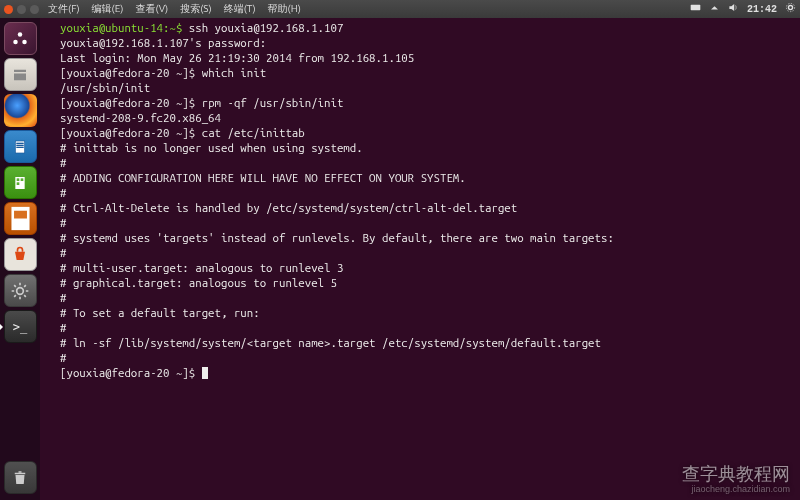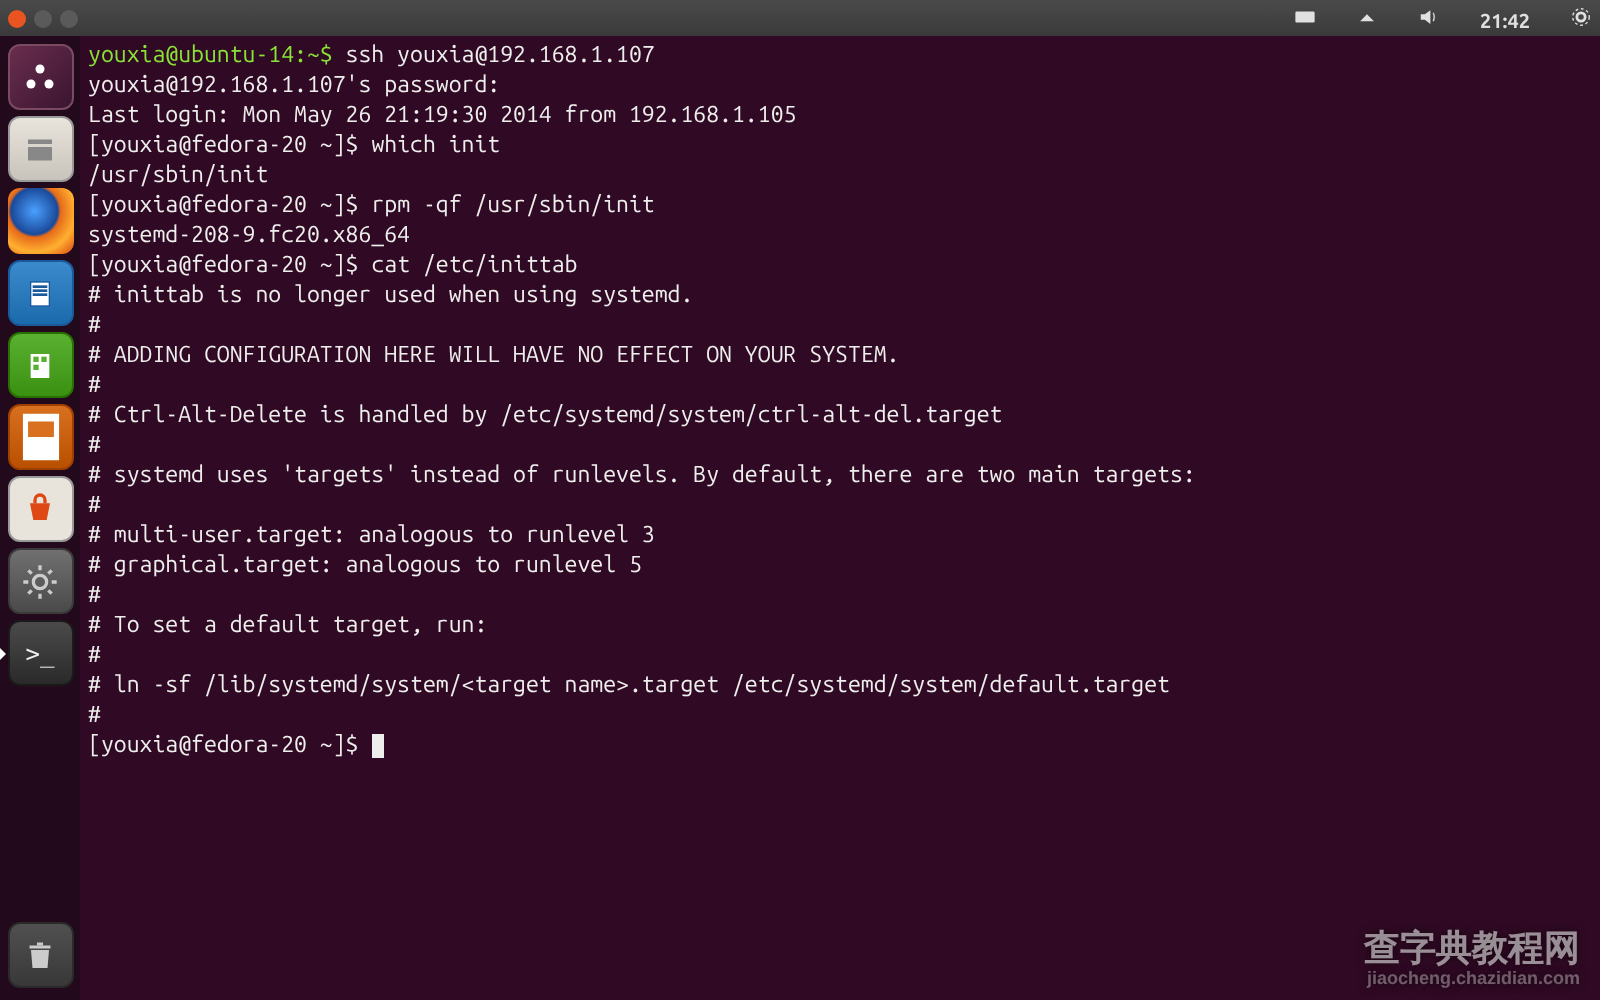--- a/index.html
+++ b/index.html
@@ -23,22 +23,23 @@
   }
   .menubar .window-controls { display: flex; gap: 4px; margin-right: 6px; }
   .menubar .window-controls span {
     width: 9px; height: 9px; border-radius: 50%;
     background: #5a5a5a; display: inline-block;
   }
   .menubar .window-controls span:first-child { background: #e95420; }
   .menubar .menus { display: flex; gap: 6px; }
   .menubar .menu-item { padding: 0 3px; cursor: default; }
   .menubar .tray {
-    margin-left: auto; display: flex; align-items: flex-end; gap: 20px;
+    margin-left: auto; display: flex; align-items: center; gap: 8px;
     color: #e0e0e0;
+    font-family: Liberation Mono, monospace;
   }
   .menubar .tray .clock { font-weight: bold; }
   .menubar .tray .icon svg { width: 11px; height: 11px; fill: #e0e0e0; }
 
   .launcher {
     position: absolute; left: 0; top: 18px; bottom: 0;
     width: 40px;
     background: rgba(30,10,25,0.75);
     display: flex; flex-direction: column; align-items: center;
     padding-top: 4px; gap: 3px;
@@ -79,49 +80,56 @@
   }
   .launcher .trash svg { width:18px; height:20px; fill:#ccc;}
 
   .terminal {
     position: absolute; left: 40px; right: 0; top: 18px; bottom: 0;
     background: #300a24;
     color: #eeeeec;
     font-family: "Ubuntu Mono","DejaVu Sans Mono",monospace;
     font-size: 11.5px;
     line-height: 15px;
-    padding: 2px 4px;
+    padding: 2px 20px;
     white-space: pre;
     overflow: hidden;
   }
   .terminal .prompt-user { color: #8ae234; }
   .terminal .cursor {
     display: inline-block; width: 6px; height: 12px;
     background: #eeeeec; vertical-align: text-bottom;
   }
 
   .watermark {
     position: absolute; right: 10px; bottom: 6px;
     color: rgba(255,255,255,0.55); font-size: 18px;
     font-family: "SimHei","Microsoft YaHei",sans-serif;
     text-shadow: 0 0 4px rgba(0,0,0,0.6);
     pointer-events: none;
-    font-weight: bold;
   }
   .watermark .sub { font-size: 9px; display:block; color: rgba(255,255,255,0.35); margin-top:-2px;text-align:right;}
 </style>
 </head>
 <body>
 
 <div class="menubar">
   <div class="window-controls">
     <span></span>
     <span></span>
     <span></span>
   </div>
+  <div class="menus">
+    <span class="menu-item">文件(F)</span>
+    <span class="menu-item">编辑(E)</span>
+    <span class="menu-item">查看(V)</span>
+    <span class="menu-item">搜索(S)</span>
+    <span class="menu-item">终端(T)</span>
+    <span class="menu-item">帮助(H)</span>
+  </div>
   <div class="tray">
     <span class="icon"><svg viewBox="0 0 16 16">
           <rect x="1" y="4" width="14" height="8" rx="1"></rect>
         </svg></span>
     <span class="icon"><svg viewBox="0 0 16 16">
           <path d="M3 11l5-5 5 5z"></path>
         </svg></span>
     <span class="icon"><svg viewBox="0 0 16 16">
           <path d="M2 6h3l4-3v10l-4-3H2z"></path>
           <path d="M11 5c1 1 1 5 0 6" fill="none" stroke="#e0e0e0"></path>

